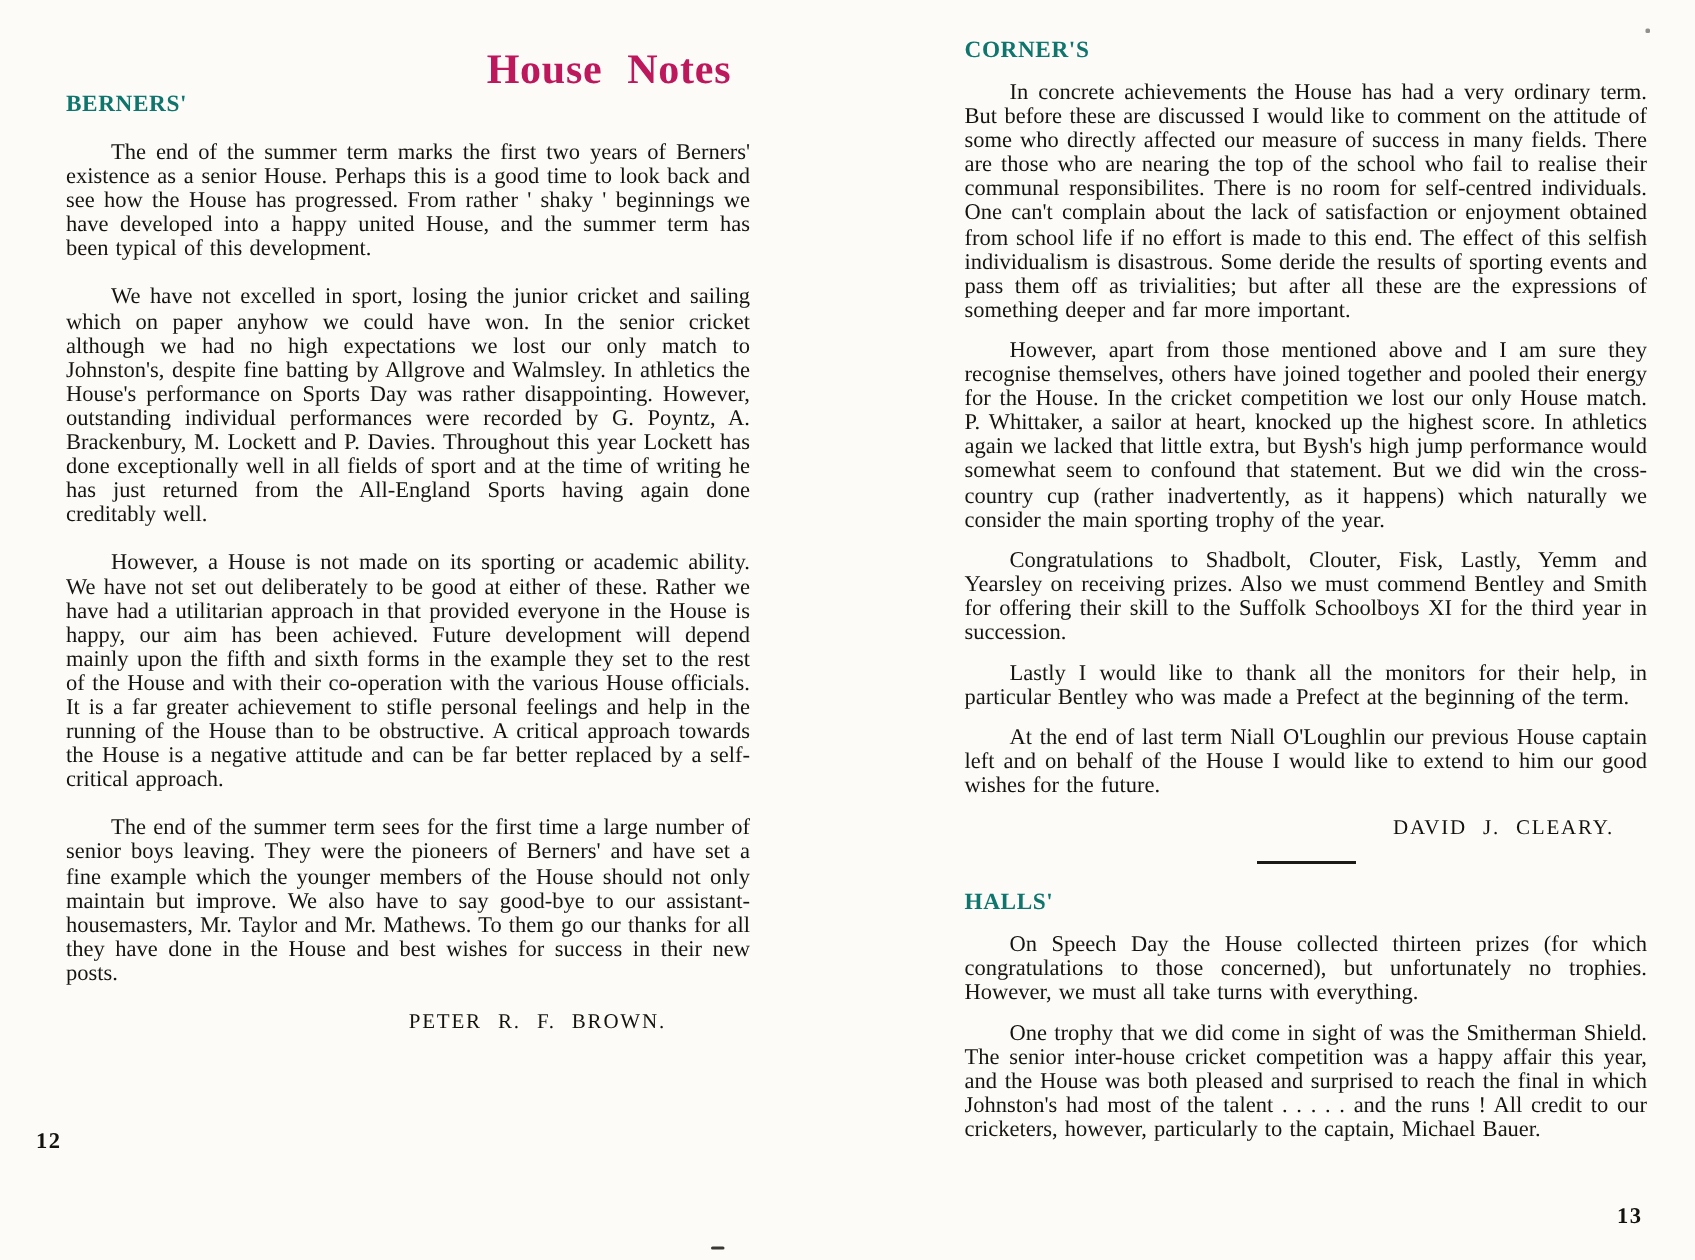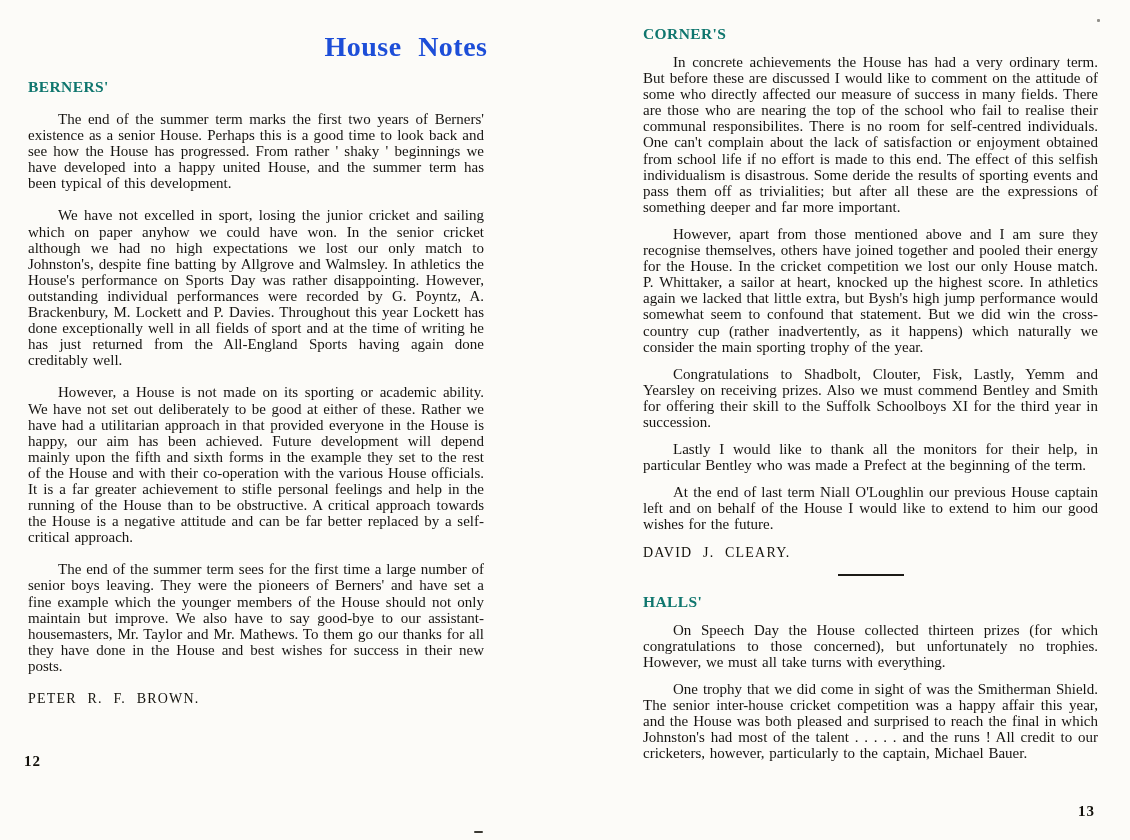--- a/index.html
+++ b/index.html
@@ -19,30 +19,30 @@
   .page-title {
     position: absolute;
     top: 12px;
     left: 318px;
     width: 176px;
     text-align: center;
     font-size: 28px;
     font-weight: bold;
     letter-spacing: 0.5px;
     word-spacing: 9px;
-    color: #1d4ed8;
+    color: #be185d;
   }
   .page-col {
     position: absolute;
     top: 0;
   }
   .page-col.left {
-    left: 28px;
+    left: 44px;
     width: 456px;
-    padding-top: 78px;
+    padding-top: 61px;
   }
   .page-col.right {
     left: 643px;
     width: 455px;
     padding-top: 25px;
   }
   .section-heading {
     font-size: 15.5px;
     font-weight: bold;
     letter-spacing: 0.4px;
@@ -58,20 +58,21 @@
     text-indent: 30px;
     word-spacing: 1px;
     margin: 0 0 16px 0;
   }
   .page-col.right .body-para { margin-bottom: 11px; }
   .signature {
     font-size: 14px;
     line-height: 17px;
     letter-spacing: 1.2px;
     word-spacing: 6px;
+    text-align: right;
     margin: 3px 0 0 0;
     color: #14120c;
   }
   .signature.sig-left { padding-right: 56px; }
   .signature.sig-right { padding-right: 22px; margin-top: 2px; }
   .section-divider {
     width: 66px;
     height: 0;
     border: none;
     border-top: 2px solid #1c1a16;

